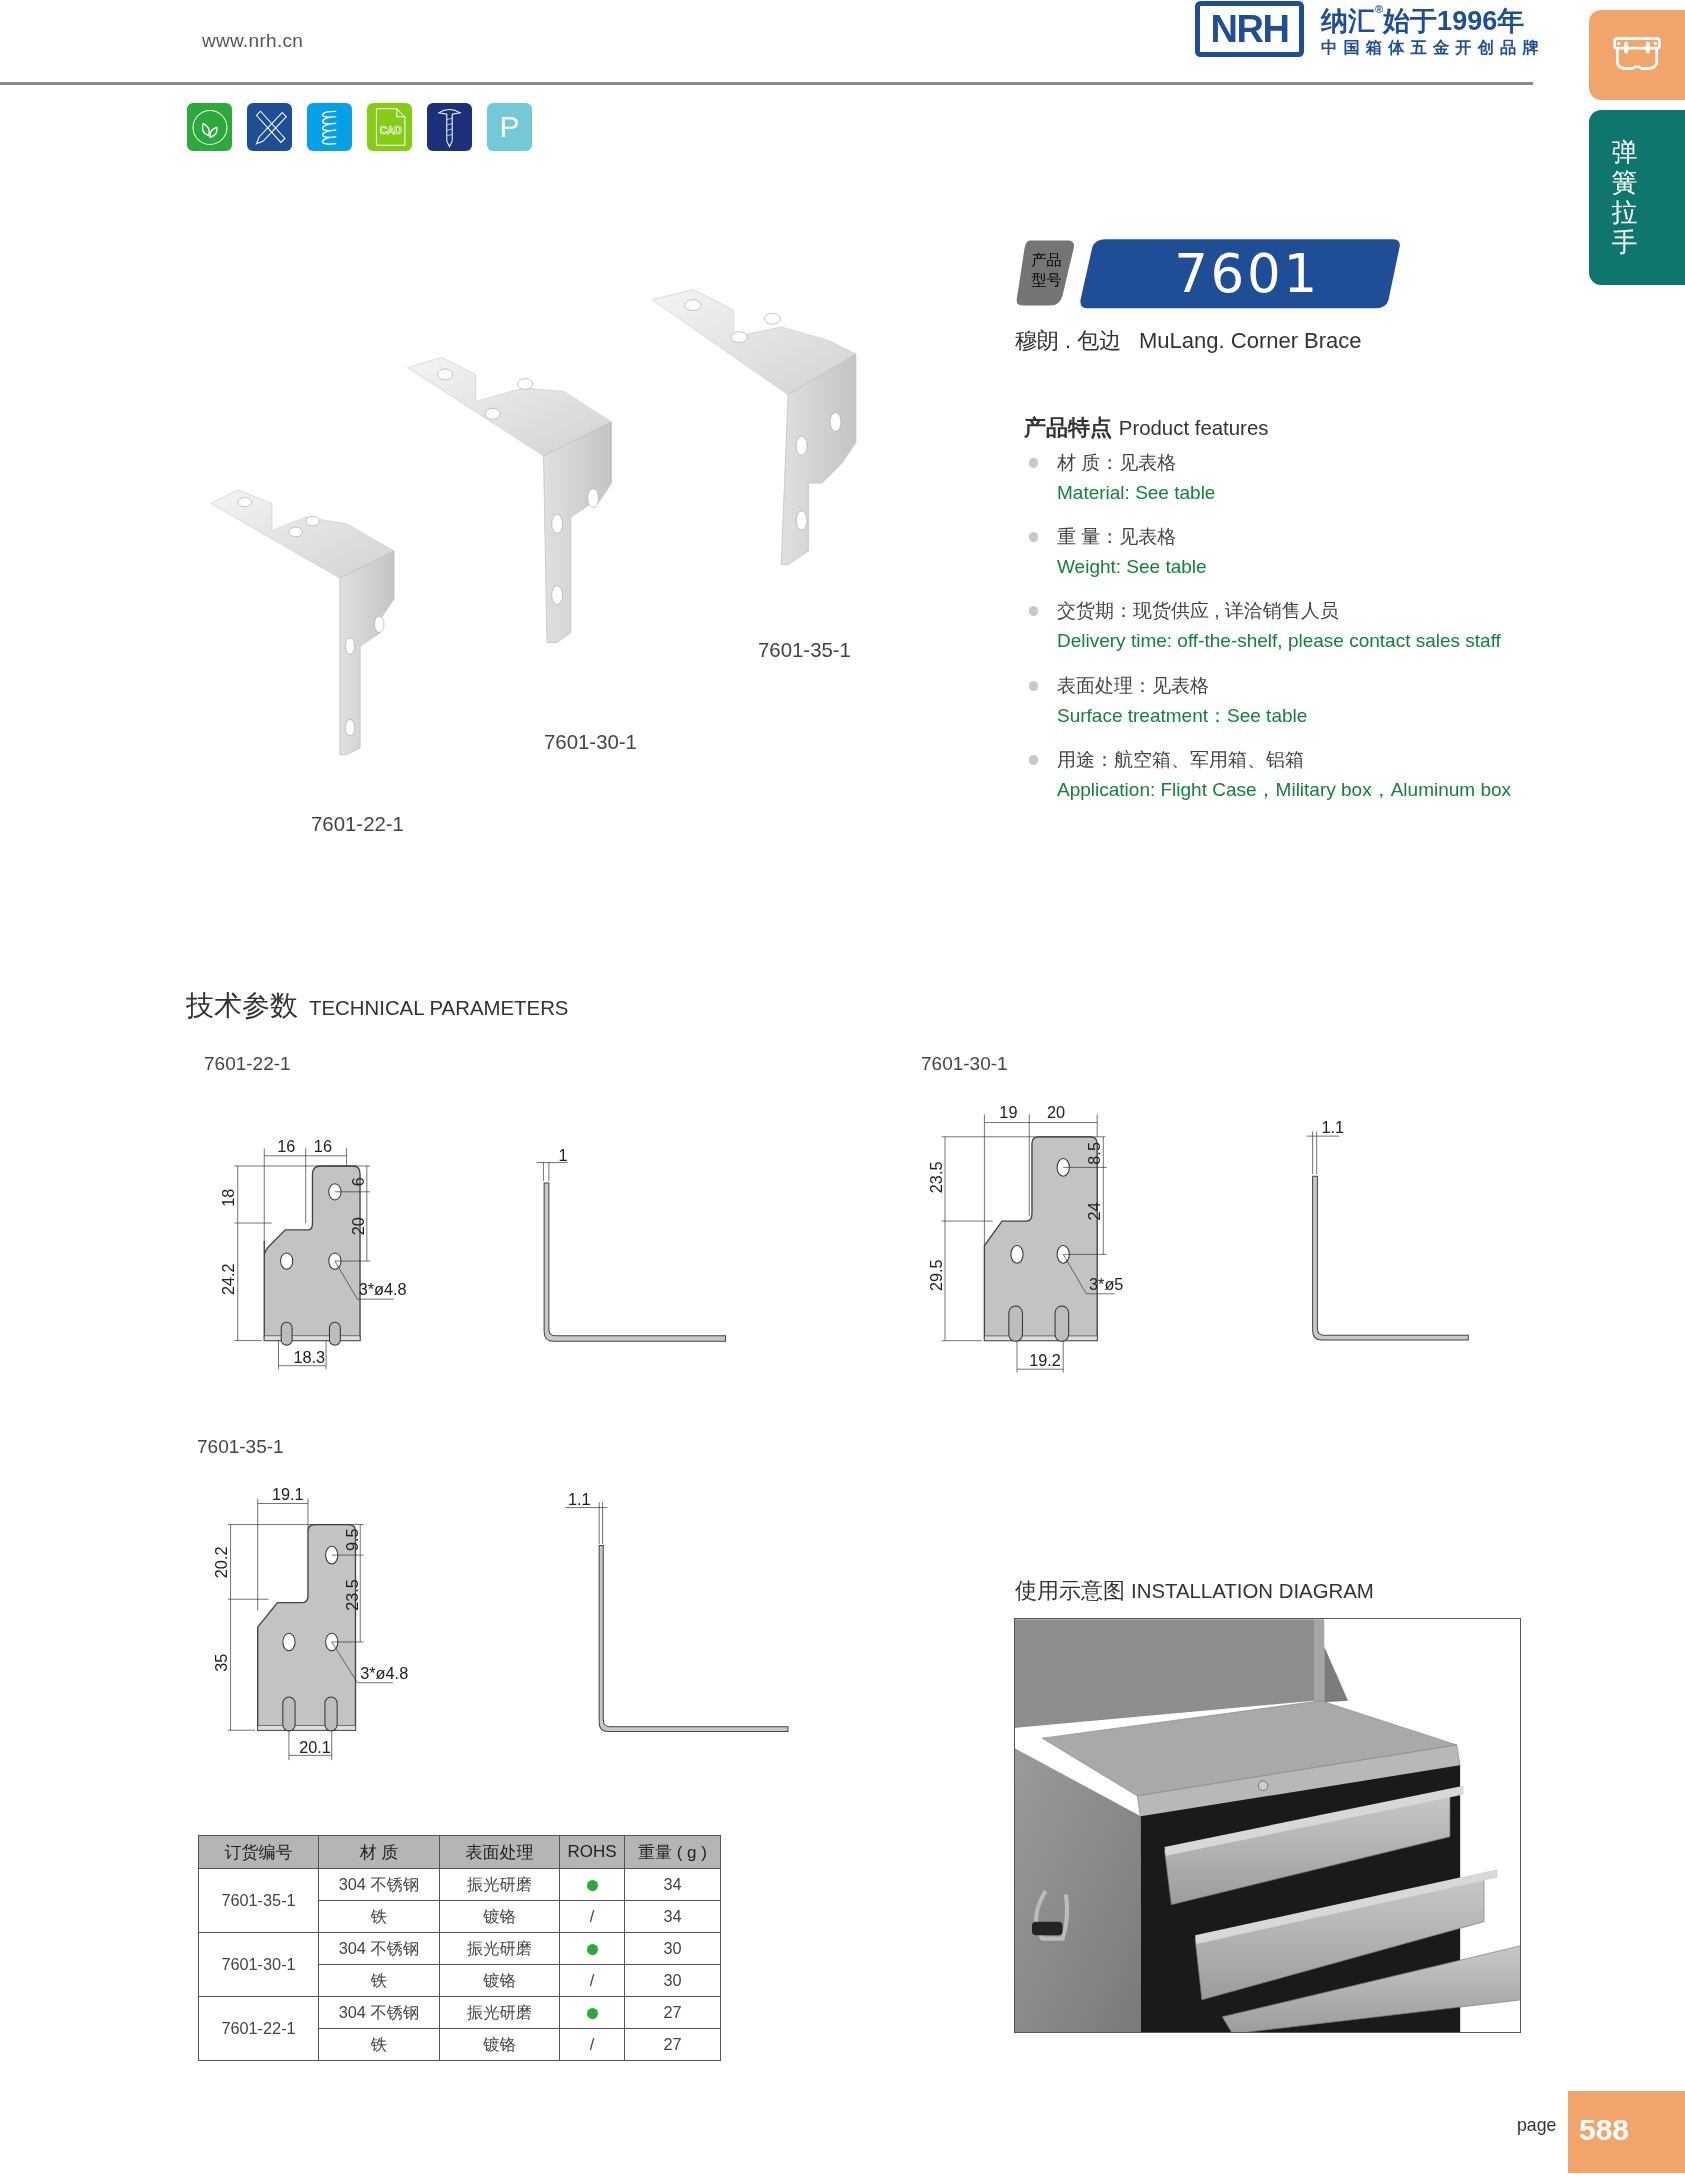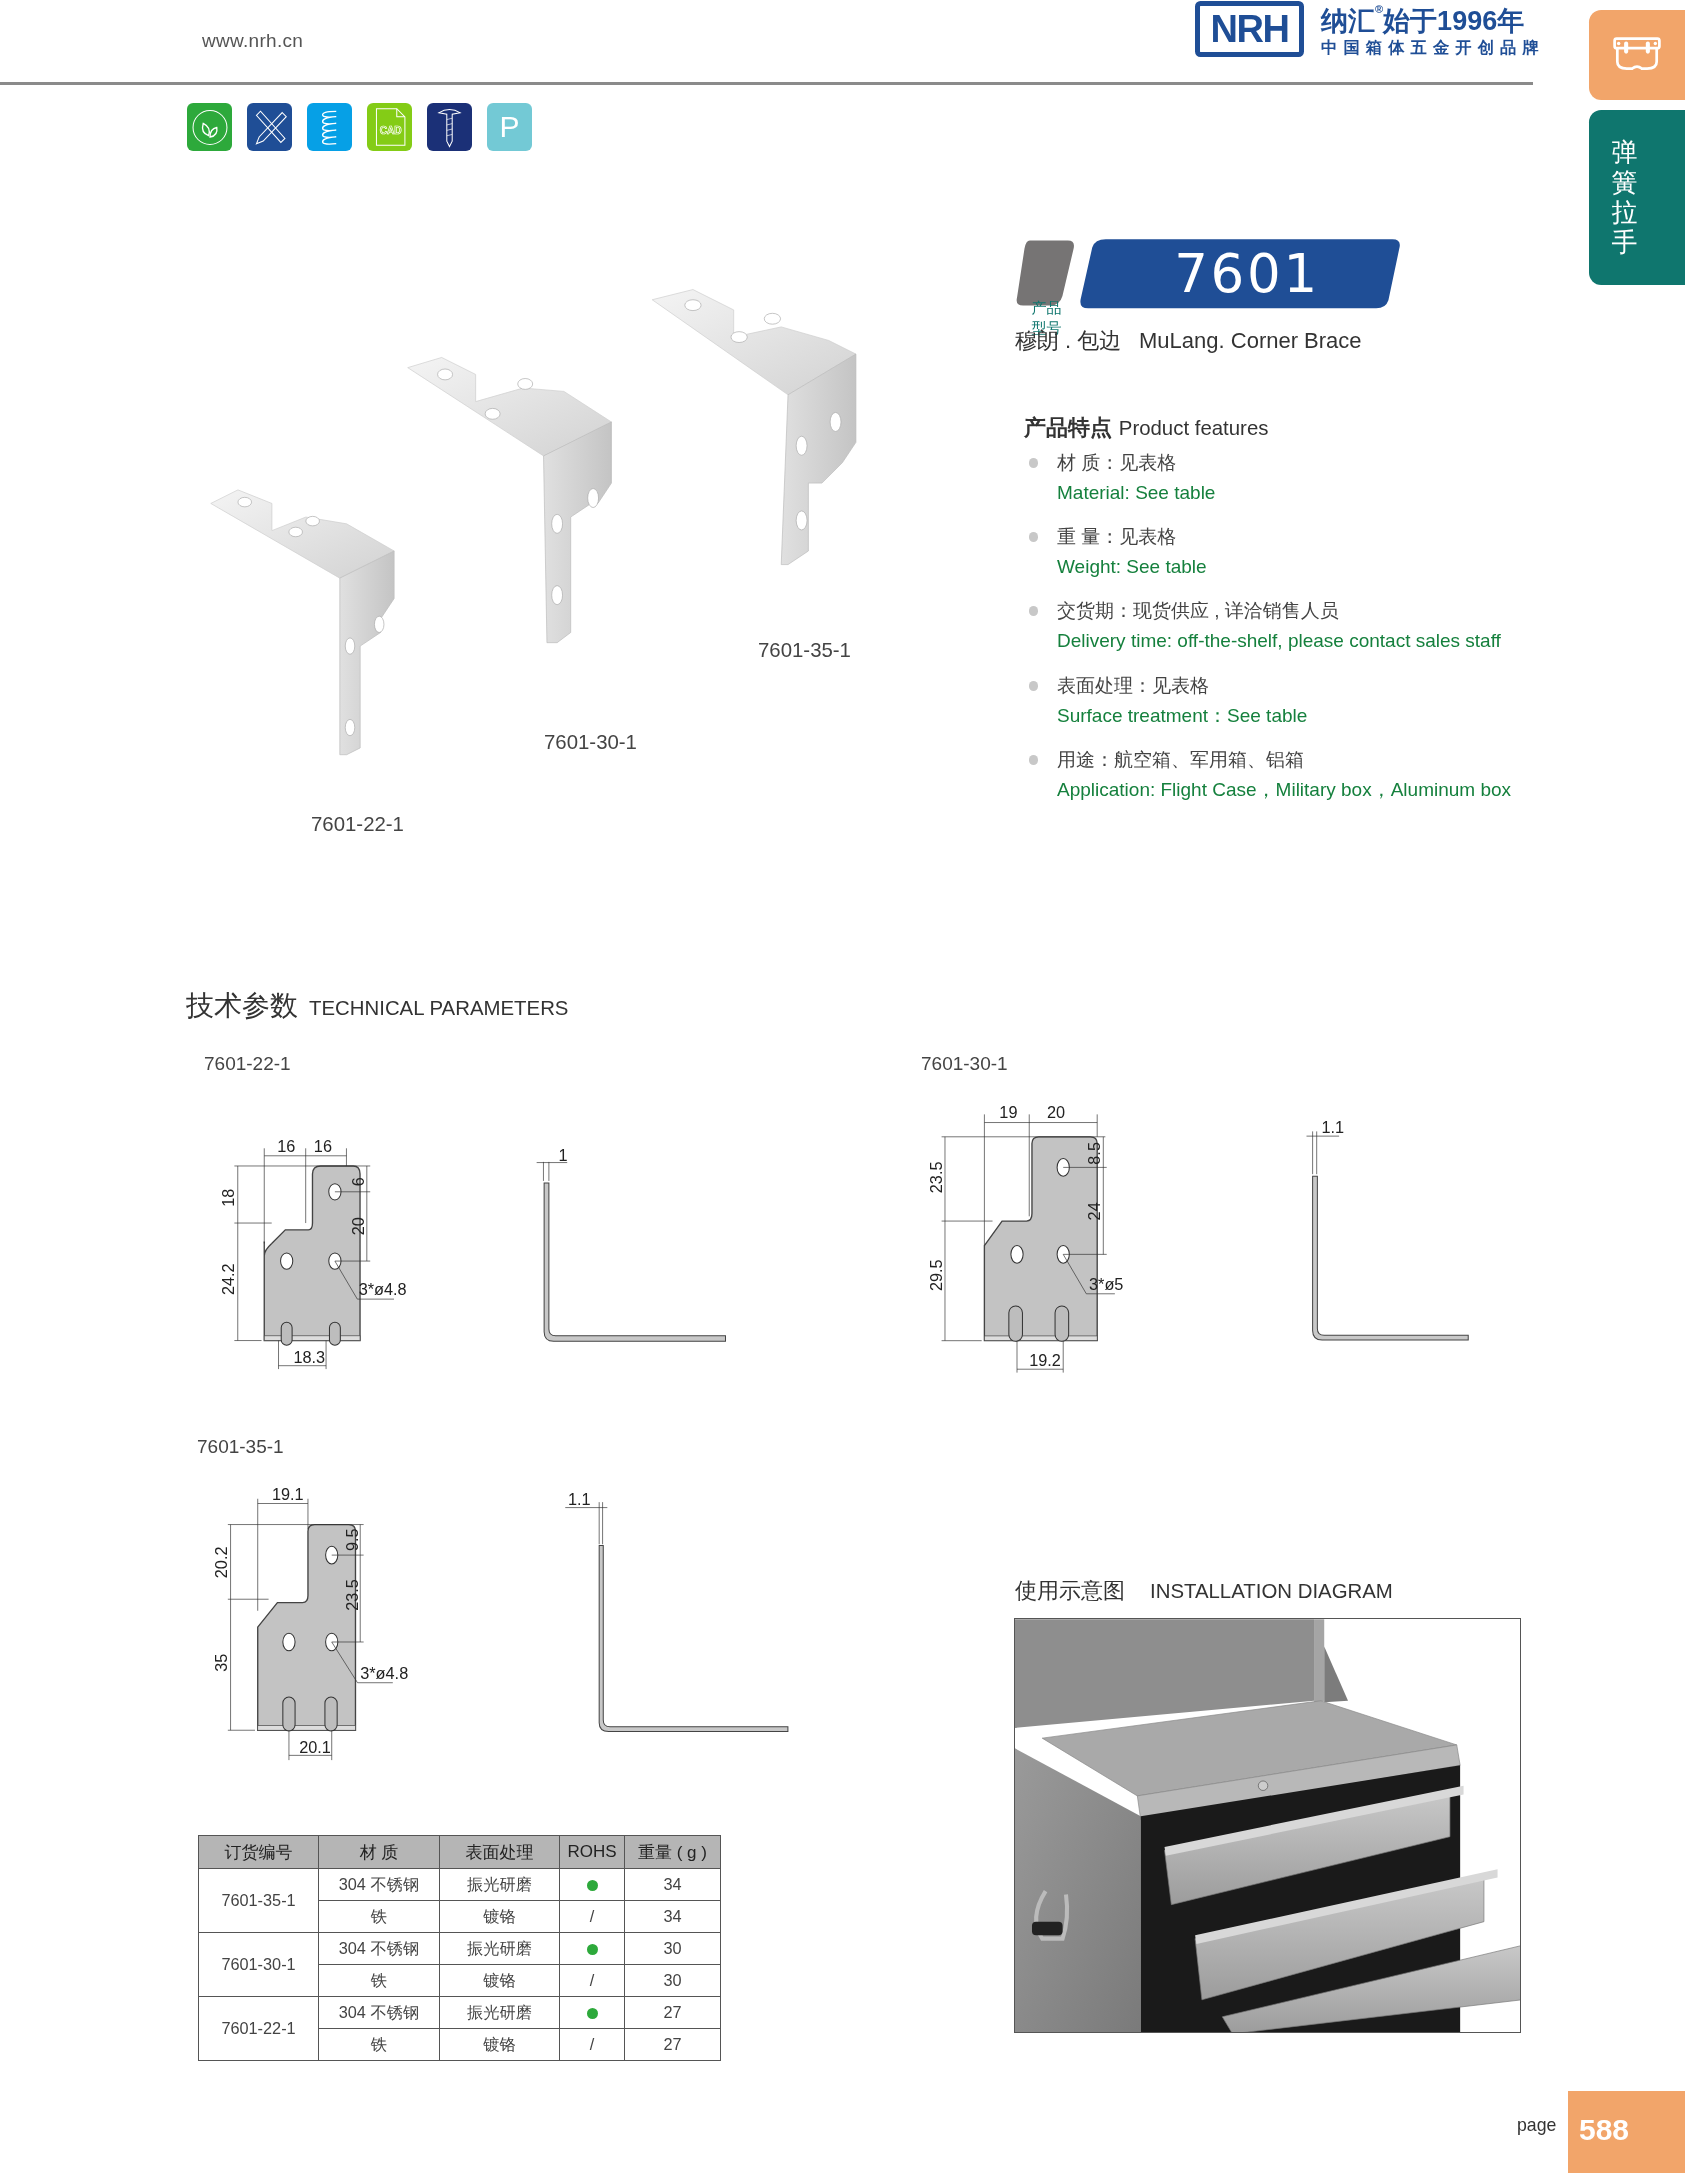--- a/index.html
+++ b/index.html
@@ -29,21 +29,21 @@
   .ficon.cyan { background: #06a0e6; }
   .ficon.red { background: #84cc16; }
   .ficon.navy { background: #1b3077; }
   .ficon.teal { background: #73c9d5; }
   .ficon .ptext { color: #fff; font-size: 30px; font-weight: 300; }
 
   
   .model-tag { left: 1015px; top: 239px; width: 61px; height: 68px; }
   .model-banner { left: 1078px; top: 238px; width: 326px; height: 71px; }
   .model-number { left: 1169px; top: 241px; width: 156px; height: 61px; font-size: 53px; color: #fff; letter-spacing: 2.7px; font-family: "DejaVu Sans", sans-serif; text-align: center; line-height: 65px; }
-  .model-tag-text { left: 1026px; top: 250px; width: 41px; font-size: 15px; color: #0f766e; line-height: 20.4px; text-align: center; margin-top: 48px; }
+  .model-tag-text { left: 1026px; top: 250px; width: 41px; font-size: 15px; color: #000000; line-height: 20.4px; text-align: center; }
   .product-name { left: 1015px; top: 326px; font-size: 22px; color: #333; white-space: nowrap; }
   .product-name .en { margin-left: 17.7px; }
 
   
   .features-title { left: 1024px; top: 413px; font-size: 20.4px; color: #333; white-space: nowrap; }
   .features-title b { font-weight: bold; font-size: 22px; margin-right: 6.8px; }
   .feature { position: absolute; left: 1026px; width: 516px; }
   .feature .bullet { position: absolute; left: 2.7px; top: 8.2px; width: 9.5px; height: 9.5px; border-radius: 50%; background: #c8c8c8; }
   .feature .zh { position: absolute; left: 31px; top: 0; font-size: 19px; color: #444; white-space: nowrap; }
   .feature .en { position: absolute; left: 31px; top: 31px; font-size: 19px; color: #15803d; width: 489px; line-height: 23px; }
@@ -60,21 +60,21 @@
   .dim { font-family: "Liberation Sans", sans-serif; font-size: 24px; fill: #222; }
 
   
   .spec-table { left: 198px; top: 1835px; border-collapse: collapse; font-size: 16.3px; color: #444; padding-left: 45px; }
   .spec-table th, .spec-table td { border: 1.4px solid #555; text-align: center; height: 32px; padding: 0; }
   .spec-table th { background: #b5b5b5; font-weight: normal; height: 33px; color: #222; font-size: 17px; }
   .rohs-dot { display: inline-block; width: 11px; height: 11px; border-radius: 50%; background: #2da93b; vertical-align: middle; }
 
   
   .install-title { left: 1015px; top: 1576px; font-size: 20.4px; color: #333; white-space: nowrap; }
-  .install-title .zh { font-size: 22px; margin-right: 25px; }
+  .install-title .zh { font-size: 22px; margin-right: 6px; }
   .install-photo { left: 1014px; top: 1618px; width: 507px; height: 415px; border: 1.4px solid #555; overflow: hidden; background: #fff; }
 
   
   .page-label { left: 1517px; top: 2115px; font-size: 17.7px; color: #333; }
   .page-box { left: 1568px; top: 2091px; width: 118px; height: 82px; background: #f2a56a; }
   .page-num { position: absolute; left: 11px; top: 22px; font-size: 30px; font-weight: bold; color: #fff; }
 </style>
 </head>
 <body>
 

